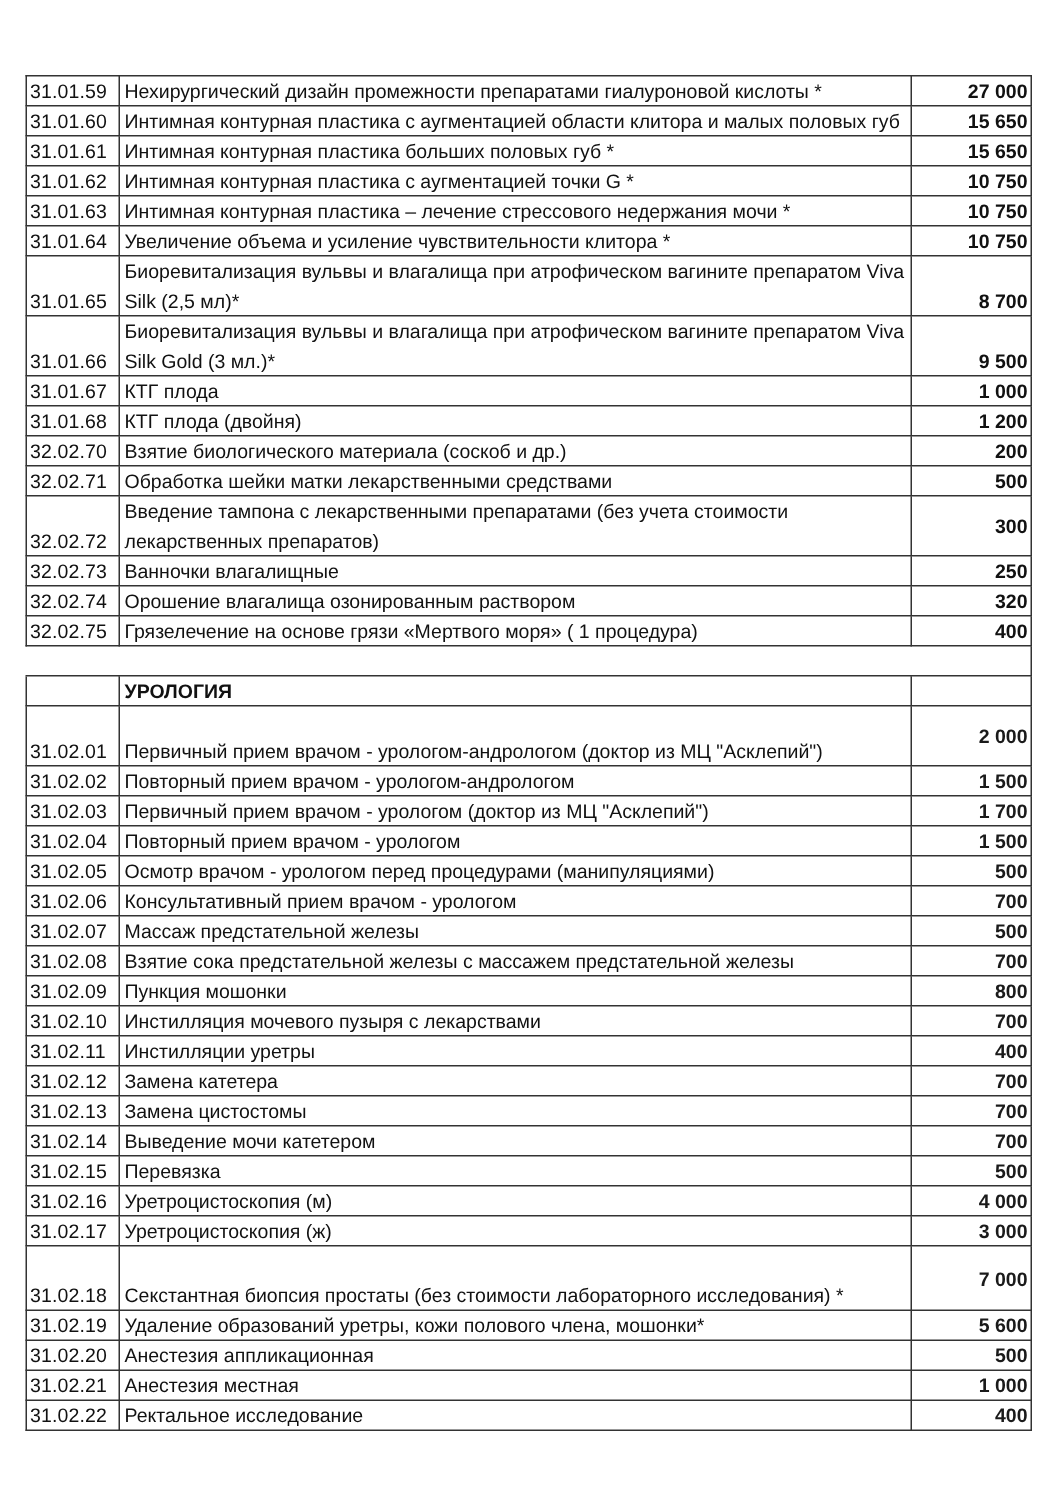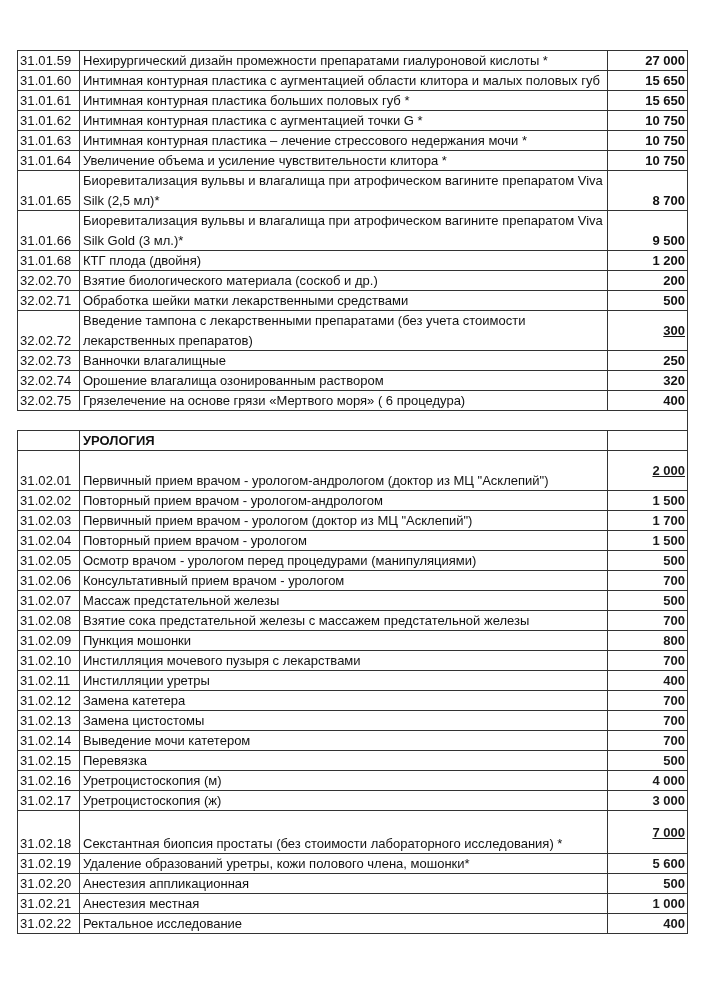--- a/index.html
+++ b/index.html
@@ -9,21 +9,21 @@
                  table-layout: fixed; width: 670px; font-size: 13px; }
   .price-table col.c-code { width: 62px; }
   .price-table col.c-name { width: 528px; }
   .price-table col.c-price { width: 80px; }
   .price-table td { border: 1px solid #333; padding: 0 2px; height: 19px; line-height: 19px;
                     vertical-align: bottom; white-space: nowrap; overflow: hidden; }
   .price-table td.code { padding-left: 2px; letter-spacing: 0.1px; }
   .price-table td.name { padding-left: 3px; }
   .price-table td.name.wrap { white-space: normal; line-height: 19.5px; }
   .price-table td.price { text-align: right; padding-right: 2px; font-weight: bold; }
-  .price-table td.price.mid { vertical-align: middle; text-decoration: underline; }
+  .price-table td.price.mid { vertical-align: middle; }
   .price-table td.price.sb { font-weight: bold; color: #1a1a1a; }
   .price-table tr.double td { height: 39px; }
   .price-table tr.tall td { height: 42px; }
   .price-table tr.spacer td { border-left: none; border-top: 1px solid #333; border-bottom: 1px solid #333; height: 19px; }
   .price-table tr.spacer td.sp-cell { border-right: 1px solid #333; }
   .price-table tr.heading td.name { text-align: left; font-weight: bold; vertical-align: middle; }
 </style>
 </head>
 <body>
 
@@ -69,20 +69,25 @@
         <td class="code">31.01.65</td>
         <td class="name wrap">Биоревитализация вульвы и влагалища при атрофическом вагините препаратом Viva Silk (2,5 мл)*</td>
         <td class="price">8 700</td>
       </tr>
     <tr class="double">
         <td class="code">31.01.66</td>
         <td class="name wrap">Биоревитализация вульвы и влагалища при атрофическом вагините препаратом Viva Silk Gold (3 мл.)*</td>
         <td class="price">9 500</td>
       </tr>
     <tr>
+        <td class="code">31.01.67</td>
+        <td class="name">КТГ плода</td>
+        <td class="price">1 000</td>
+      </tr>
+    <tr>
         <td class="code">31.01.68</td>
         <td class="name">КТГ плода (двойня)</td>
         <td class="price">1 200</td>
       </tr>
     <tr>
         <td class="code">32.02.70</td>
         <td class="name">Взятие биологического материала (соскоб и др.)</td>
         <td class="price">200</td>
       </tr>
     <tr>
@@ -100,21 +105,21 @@
         <td class="name">Ванночки влагалищные</td>
         <td class="price">250</td>
       </tr>
     <tr>
         <td class="code">32.02.74</td>
         <td class="name">Орошение влагалища озонированным раствором</td>
         <td class="price">320</td>
       </tr>
     <tr>
         <td class="code">32.02.75</td>
-        <td class="name">Грязелечение на основе  грязи «Мертвого моря» ( 6 процедура)</td>
+        <td class="name">Грязелечение на основе  грязи «Мертвого моря» ( 1 процедура)</td>
         <td class="price">400</td>
       </tr>
 
     <tr class="spacer">
         <td class="sp-cell" colspan="3"></td>
       </tr>
 
     <tr class="heading">
         <td class="code"></td>
         <td class="name">УРОЛОГИЯ</td>

